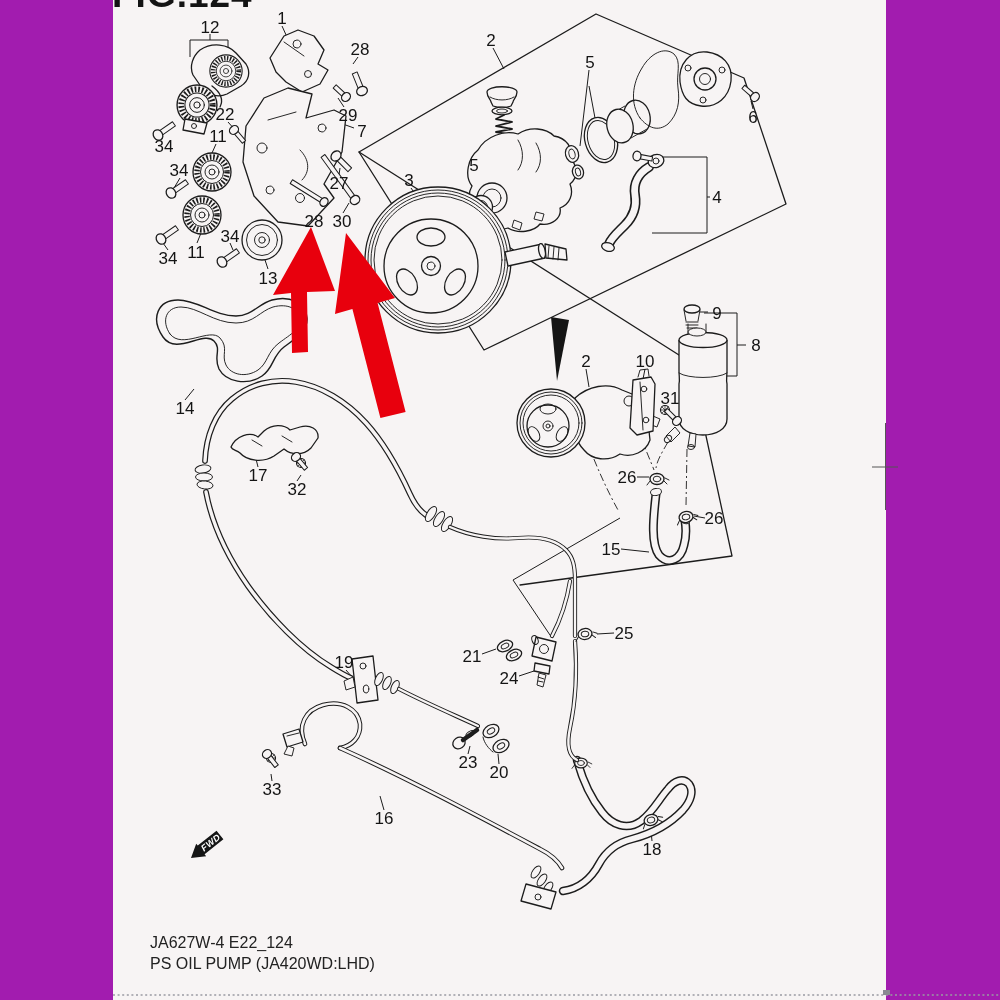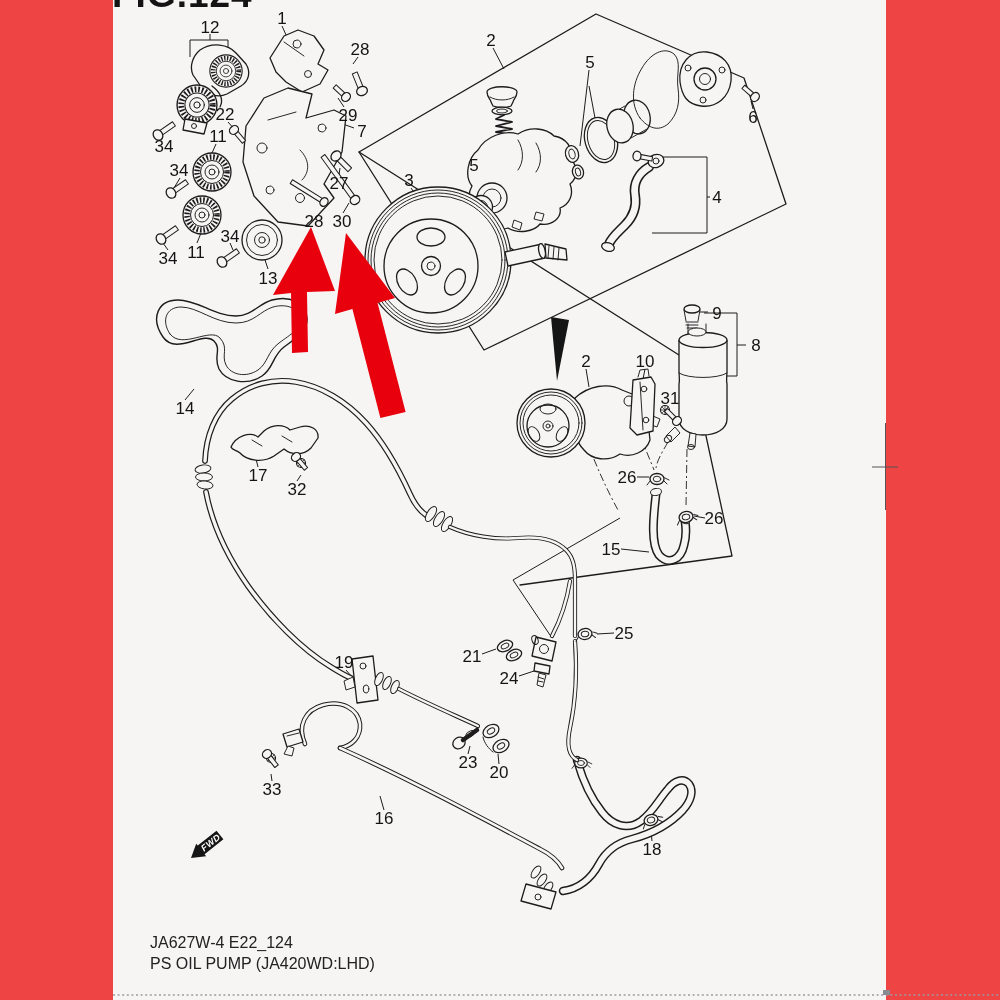--- a/index.html
+++ b/index.html
@@ -1,16 +1,16 @@
 <!DOCTYPE html>
 <html><head>
 <meta charset="utf-8">
 <style>
   html,body{margin:0;padding:0;background:#fff;}
-  .stage{position:relative;width:1000px;height:1000px;background:#ef4444;overflow:hidden;
+  .stage{position:relative;width:1000px;height:1000px;background:#a21caf;overflow:hidden;
          font-family:"Liberation Sans", sans-serif;}
   svg{display:block}
   .ln{fill:none;stroke:#1c1c1c;stroke-width:1.3;stroke-linecap:round;stroke-linejoin:round;}
   .fl{fill:#f7f4f4;stroke:#1c1c1c;stroke-width:1.3;stroke-linejoin:round;}
   .thin{stroke-width:0.95;}
   .ldr{fill:none;stroke:#1c1c1c;stroke-width:1;}
   .dd{fill:none;stroke:#1c1c1c;stroke-width:0.9;stroke-dasharray:8 3 2 3;}
   .hko{fill:none;stroke:#1c1c1c;stroke-linecap:round;}
   .hki{fill:none;stroke:#f7f4f4;stroke-linecap:round;}
   .plbl{font:17px "Liberation Sans", sans-serif;fill:#141414;text-anchor:middle;}

